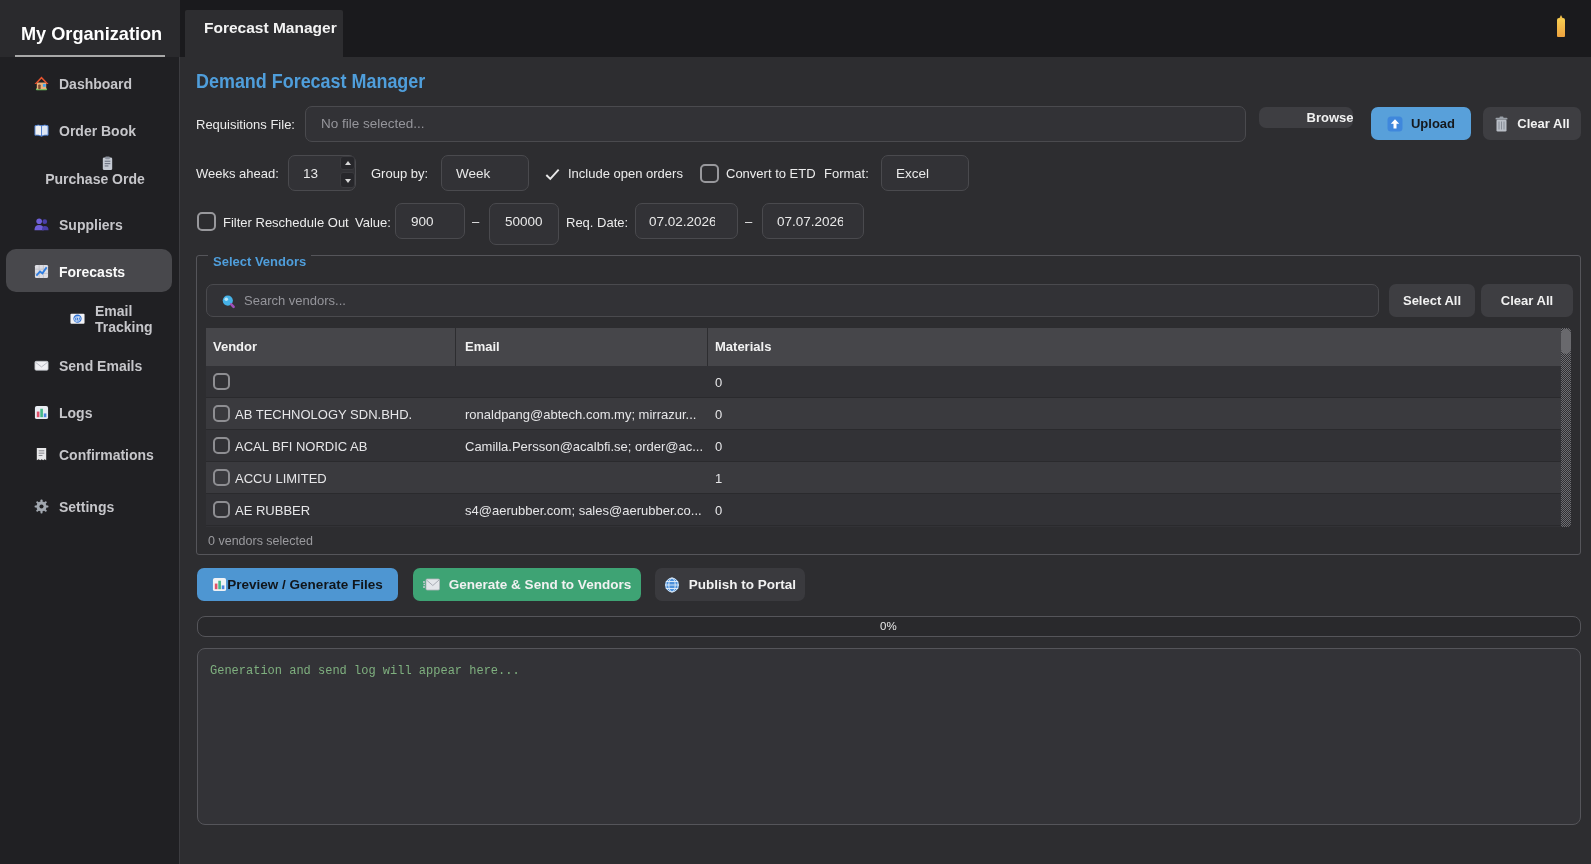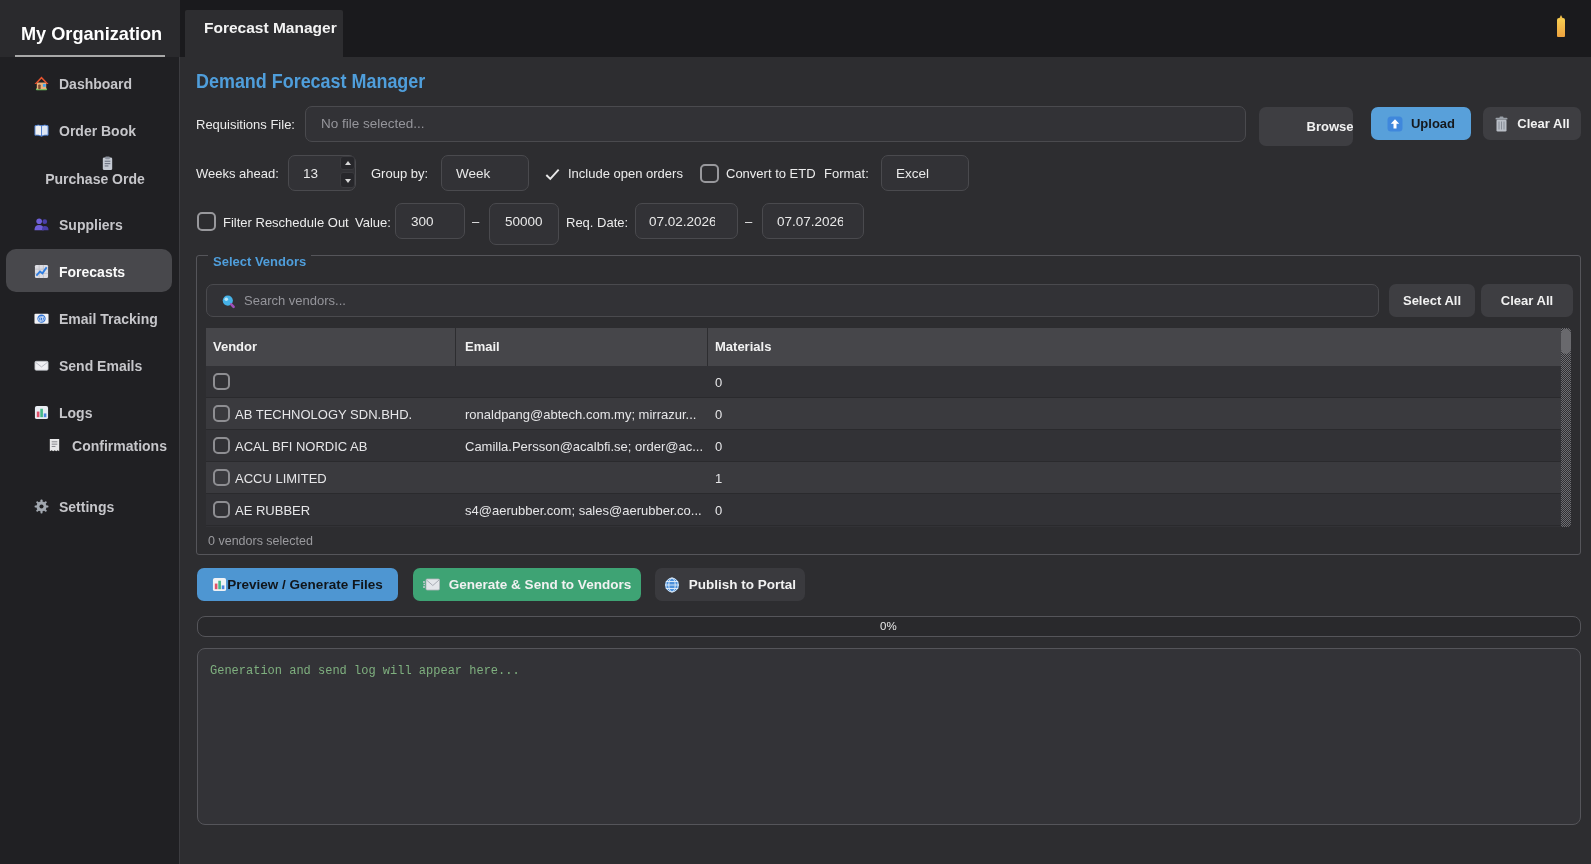--- a/index.html
+++ b/index.html
@@ -74,21 +74,21 @@
           <g stroke="#bcbcc6" stroke-width="0.8">
             <line x1="1" y1="5.5" x2="15" y2="5.5"></line>
             <line x1="1" y1="10" x2="15" y2="10"></line>
             <line x1="5.5" y1="1" x2="5.5" y2="15"></line>
             <line x1="10" y1="1" x2="10" y2="15"></line>
           </g>
           <polyline points="2.5,12.5 6.5,8 9,10 13.5,3.5" fill="none" stroke="#2e7de0" stroke-width="2"></polyline>
         </svg></span>
       <span class="nav-tx" style="color:#fafafa;">Forecasts</span>
     </div>
-  <div class="nav-item" style="top:240px;">
+  <div class="nav-item" style="top:240px;padding-left:36px;">
       <span class="nav-ic"><svg width="15" height="15" viewBox="0 0 16 16">
           <rect x="0.5" y="3" width="15" height="10.5" rx="1" fill="#f2f2f5"></rect>
           <circle cx="8" cy="8.2" r="4.4" fill="#2f72d4"></circle>
           <text x="8" y="11" font-size="7.5" font-weight="bold" fill="#ffffff" text-anchor="middle" font-family="Liberation Sans">@</text>
         </svg></span>
       <span class="nav-tx" style="color:#c6c6ca;">Email Tracking</span>
     </div>
   <div class="nav-item" style="top:287px;">
       <span class="nav-ic"><svg width="15" height="15" viewBox="0 0 16 16">
           <rect x="1" y="3.5" width="14" height="9.5" rx="1.2" fill="#f0f0f3" stroke="#c0c4ca" stroke-width="0.8"></rect>
@@ -98,21 +98,21 @@
     </div>
   <div class="nav-item" style="top:334px;">
       <span class="nav-ic"><svg width="15" height="15" viewBox="0 0 16 16">
           <rect x="1" y="1" width="14" height="14" rx="2" fill="#e8ecf2"></rect>
           <rect x="3" y="7" width="2.8" height="6" fill="#e0506a"></rect>
           <rect x="6.7" y="4" width="2.8" height="9" fill="#44b888"></rect>
           <rect x="10.4" y="9" width="2.8" height="4" fill="#4a86e0"></rect>
         </svg></span>
       <span class="nav-tx" style="color:#c6c6ca;">Logs</span>
     </div>
-  <div class="nav-item" style="top:367px;justify-content:center;">
+  <div class="nav-item" style="top:376px;">
       <span class="nav-ic"><svg width="15" height="15" viewBox="0 0 16 16">
           <path d="M3 1 L13 1 L13 14 L11.4 13 L9.8 14 L8.2 13 L6.6 14 L5 13 L3 14 Z" fill="#e8e8ea"></path>
           <rect x="5" y="3.5" width="6" height="1.1" fill="#8a8a90"></rect>
           <rect x="5" y="6" width="6" height="1.1" fill="#8a8a90"></rect>
           <rect x="5" y="8.5" width="4" height="1.1" fill="#8a8a90"></rect>
         </svg></span>
       <span class="nav-tx" style="color:#c6c6ca;">Confirmations</span>
     </div>
   <div class="nav-item" style="top:428px;">
       <span class="nav-ic"><svg width="15" height="15" viewBox="0 0 16 16">
@@ -130,21 +130,21 @@
           <circle cx="8" cy="8" r="2.2" fill="#202023"></circle>
         </svg></span>
       <span class="nav-tx" style="color:#c6c6ca;">Settings</span>
     </div>
 </div>
 
 <div class="abs" style="left:196px; top:69px; color:#4f9edb; font-weight:bold; font-size:20.5px; transform:scaleX(0.875); transform-origin:left top; white-space:nowrap;">Demand Forecast Manager</div>
 
 <div class="abs lbl" style="left:196px; top:117px;">Requisitions File:</div>
 <div class="abs inp" style="left:305px; top:106px; width:941px; height:36px; line-height:34px; padding-left:15px; color:#95959b;">No file selected...</div>
-<div class="abs btn" style="left:1259px; top:107px; width:94px; height:39px; background:#3e3e42;padding-left:40px;">
+<div class="abs btn" style="left:1259px; top:107px; width:94px; height:21px; background:#3e3e42;padding-left:40px;">
     <svg width="17" height="15" viewBox="0 0 17 15">
       <path d="M1 2.5 Q1 1.3 2.2 1.3 L6.2 1.3 L7.8 3 L14.8 3 Q16 3 16 4.2 L16 12 Q16 13.4 14.6 13.4 L2.4 13.4 Q1 13.4 1 12 Z" fill="#e8a33d"></path>
       <path d="M1 5.8 L16 5.8 L16 12 Q16 13.4 14.6 13.4 L2.4 13.4 Q1 13.4 1 12 Z" fill="#f6c354"></path>
     </svg>
     <span style="margin-left:8px;">Browse</span>
   </div>
 <div class="abs btn" style="left:1371px; top:107px; width:100px; height:33px; background:#58a0da; color:#15181c;">
     <svg width="16" height="16" viewBox="0 0 16 16">
       <rect x="0.5" y="0.5" width="15" height="15" rx="3.5" fill="#3f87dc"></rect>
       <path d="M8 3.2 L12.2 7.8 L9.5 7.8 L9.5 12.5 L6.5 12.5 L6.5 7.8 L3.8 7.8 Z" fill="#ffffff"></path>
@@ -187,21 +187,21 @@
 <div class="abs lbl" style="left:726px; top:166px;">Convert to ETD</div>
 <div class="abs lbl" style="left:824px; top:166px;">Format:</div>
 <div class="abs inp" style="left:881px; top:155px; width:88px; height:36px;">
     <span style="position:absolute; left:14px; top:10px;">Excel</span>
   </div>
 
 <div class="abs" style="left:197px; top:212px; width:19px; height:19px; border:2px solid #98989c; border-radius:5px;"></div>
 <div class="abs lbl" style="left:223px; top:215px;">Filter Reschedule Out</div>
 <div class="abs lbl" style="left:355px; top:215px;">Value:</div>
 <div class="abs inp" style="left:395px; top:203px; width:70px; height:36px;">
-    <span style="position:absolute; left:15px; top:10px;">300</span>
+    <span style="position:absolute; left:15px; top:10px;">900</span>
   </div>
 <div class="abs lbl" style="left:472px; top:214px;">–</div>
 <div class="abs inp" style="left:489px; top:203px; width:70px; height:42px;">
     <span style="position:absolute; left:15px; top:10px;">50000</span>
   </div>
 <div class="abs lbl" style="left:566px; top:215px;">Req. Date:</div>
 <div class="abs inp" style="left:635px; top:203px; width:103px; height:36px;">
     <div style="position:absolute; left:13px; top:10px; width:66px; overflow:hidden; white-space:nowrap;">07.02.2026</div>
   </div>
 <div class="abs lbl" style="left:745px; top:214px;">–</div>

